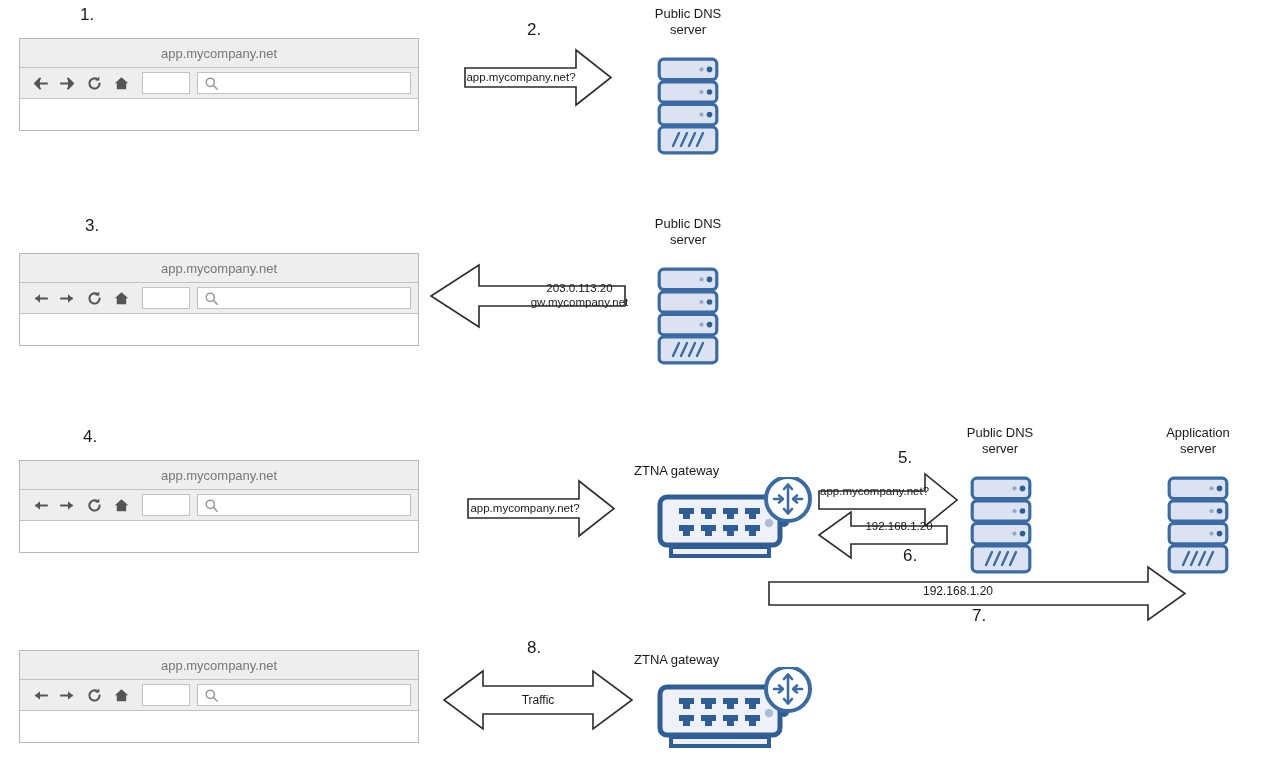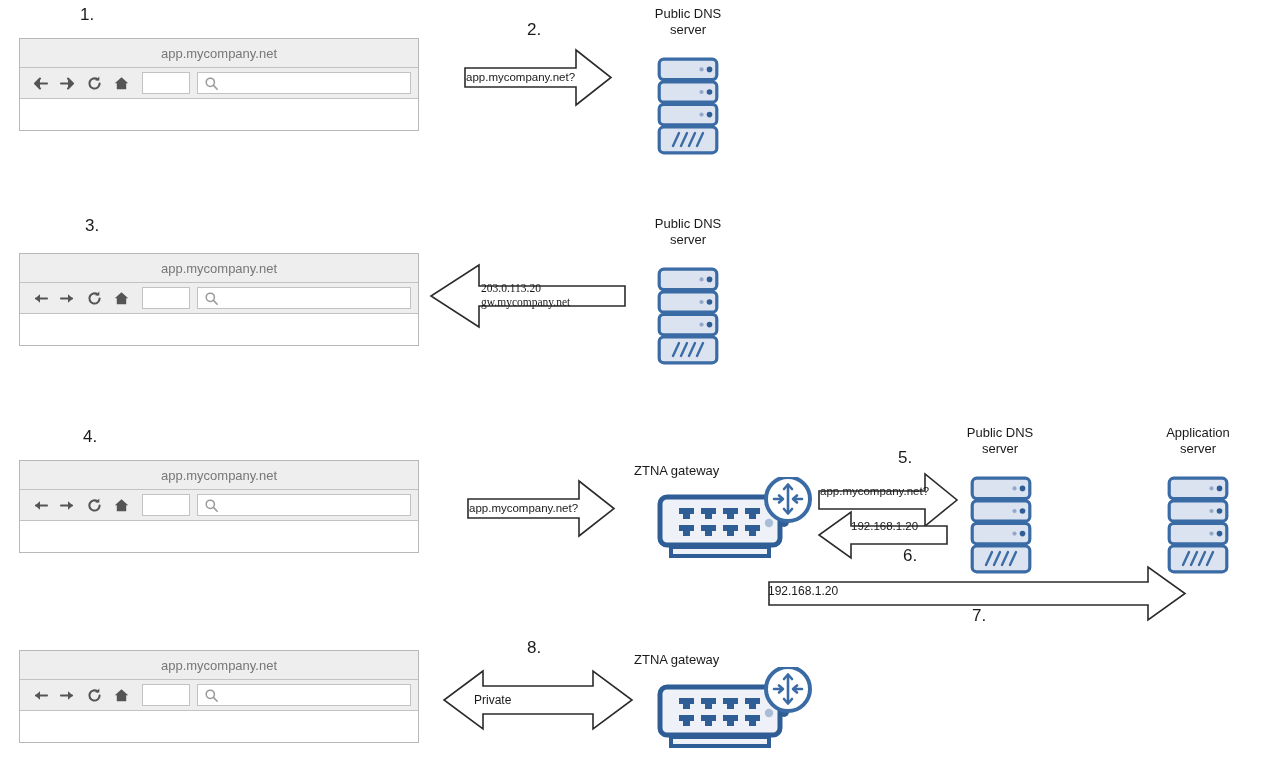--- a/index.html
+++ b/index.html
@@ -44,21 +44,21 @@
   .stepnum{position:absolute;font-size:17px;color:#1a1a1a;white-space:nowrap;}
   .nodelabel{
     position:absolute;font-size:13px;color:#1a1a1a;text-align:center;
     line-height:1.25;white-space:pre-line;
   }
 
   
   .arrowwrap{position:absolute;}
   .arrowwrap svg{display:block;overflow:visible;}
   .arrowlabel{
-    position:absolute;font-size:11.5px;color:#1a1a1a;
+    position:absolute;font-size:11.5px;color:#1a1a1a;text-align:center;
     line-height:1.22;white-space:pre-line;
   }
   .arrowlabel.big{font-size:12px;}
 
   
   .devwrap{position:absolute;}
   .devwrap svg{display:block;}
 </style>
 </head>
 <body>
@@ -176,21 +176,21 @@
     </span>
   </div>
   <div class="content"></div>
 </div>
 
 <div class="arrowwrap" style="left:430px;top:264px;">
   <svg width="196" height="64" viewBox="0 0 196 64">
     <path d="M195 22 H49 V1 L1 32 L49 63 V42 H195 Z" fill="#ffffff" stroke="#2b2b2b" stroke-width="1.6" stroke-linejoin="miter"></path>
   </svg>
 </div>
-<div class="arrowlabel" style="left:481px;top:281px;width:145px;font-family:Liberation Serif, serif;">203.0.113.20
+<div class="arrowlabel" style="left:507px;top:281px;width:145px;">203.0.113.20
 gw.mycompany.net</div>
 
 <div class="nodelabel" style="left:618px;top:216px;width:140px;">Public DNS
 server</div>
 
 <div class="devwrap" style="left:657px;top:267px;">
   <svg width="62" height="98" viewBox="0 0 62 98">
     <rect x="2.2" y="2.2" width="57.6" height="20.4" rx="4.5" fill="#dce3f0" stroke="#3a6ba5" stroke-width="3.2"></rect>
     <rect x="2.2" y="24.8" width="57.6" height="20.4" rx="4.5" fill="#dce3f0" stroke="#3a6ba5" stroke-width="3.2"></rect>
     <rect x="2.2" y="47.4" width="57.6" height="20.4" rx="4.5" fill="#dce3f0" stroke="#3a6ba5" stroke-width="3.2"></rect>
@@ -402,21 +402,21 @@
   <div class="content"></div>
 </div>
 
 <div class="stepnum" style="left:527px;top:638px;">8.</div>
 
 <div class="arrowwrap" style="left:443px;top:670px;">
   <svg width="190" height="60" viewBox="0 0 190 60">
     <path d="M40 1 L1 30 L40 59 V44 H150 V59 L189 30 L150 1 V16 H40 Z" fill="#ffffff" stroke="#2b2b2b" stroke-width="1.6" stroke-linejoin="miter"></path>
   </svg>
 </div>
-<div class="arrowlabel big" style="left:474px;top:693px;width:128px;">Private</div>
+<div class="arrowlabel big" style="left:474px;top:693px;width:128px;">Traffic</div>
 
 <div class="nodelabel" style="left:634px;top:652px;width:155px;text-align:left;">ZTNA gateway</div>
 
 <div class="devwrap" style="left:657px;top:667px;">
   <svg width="160" height="83" viewBox="0 0 160 83">
     <rect x="3" y="20" width="120" height="48" rx="7" fill="#eef2f8" stroke="#2f5e96" stroke-width="5"></rect>
     <rect x="14" y="70" width="98" height="9" fill="#eef2f8" stroke="#2f5e96" stroke-width="4"></rect>
     <g fill="#2f5e96">
       <path d="M22 31 h15 v6 h-4 v5 h-7 v-5 h-4 z"></path>
       <path d="M44 31 h15 v6 h-4 v5 h-7 v-5 h-4 z"></path>

